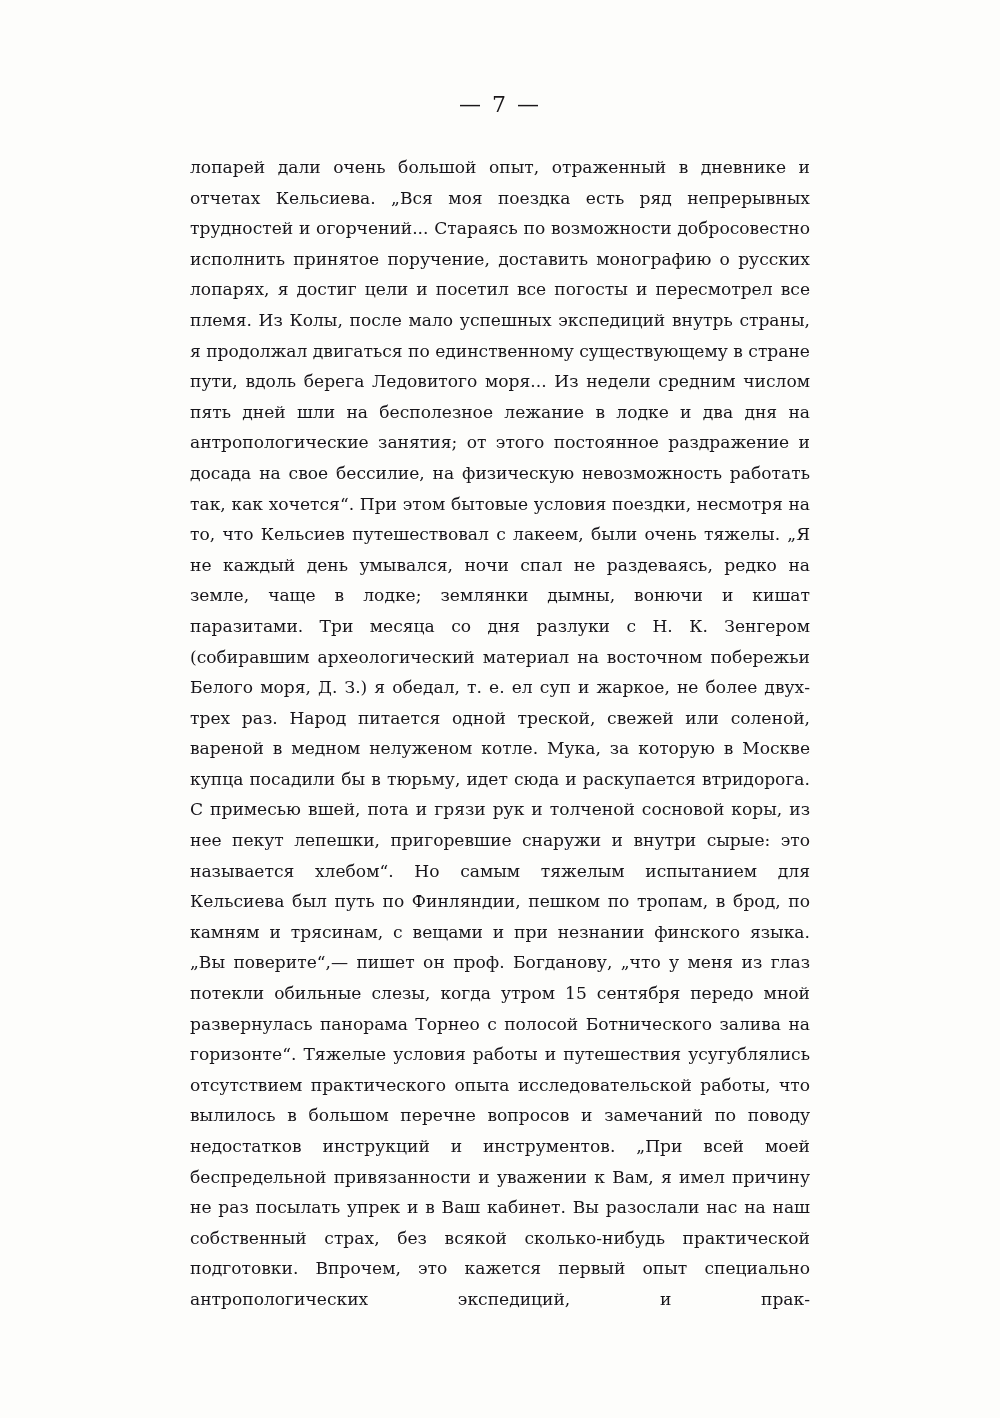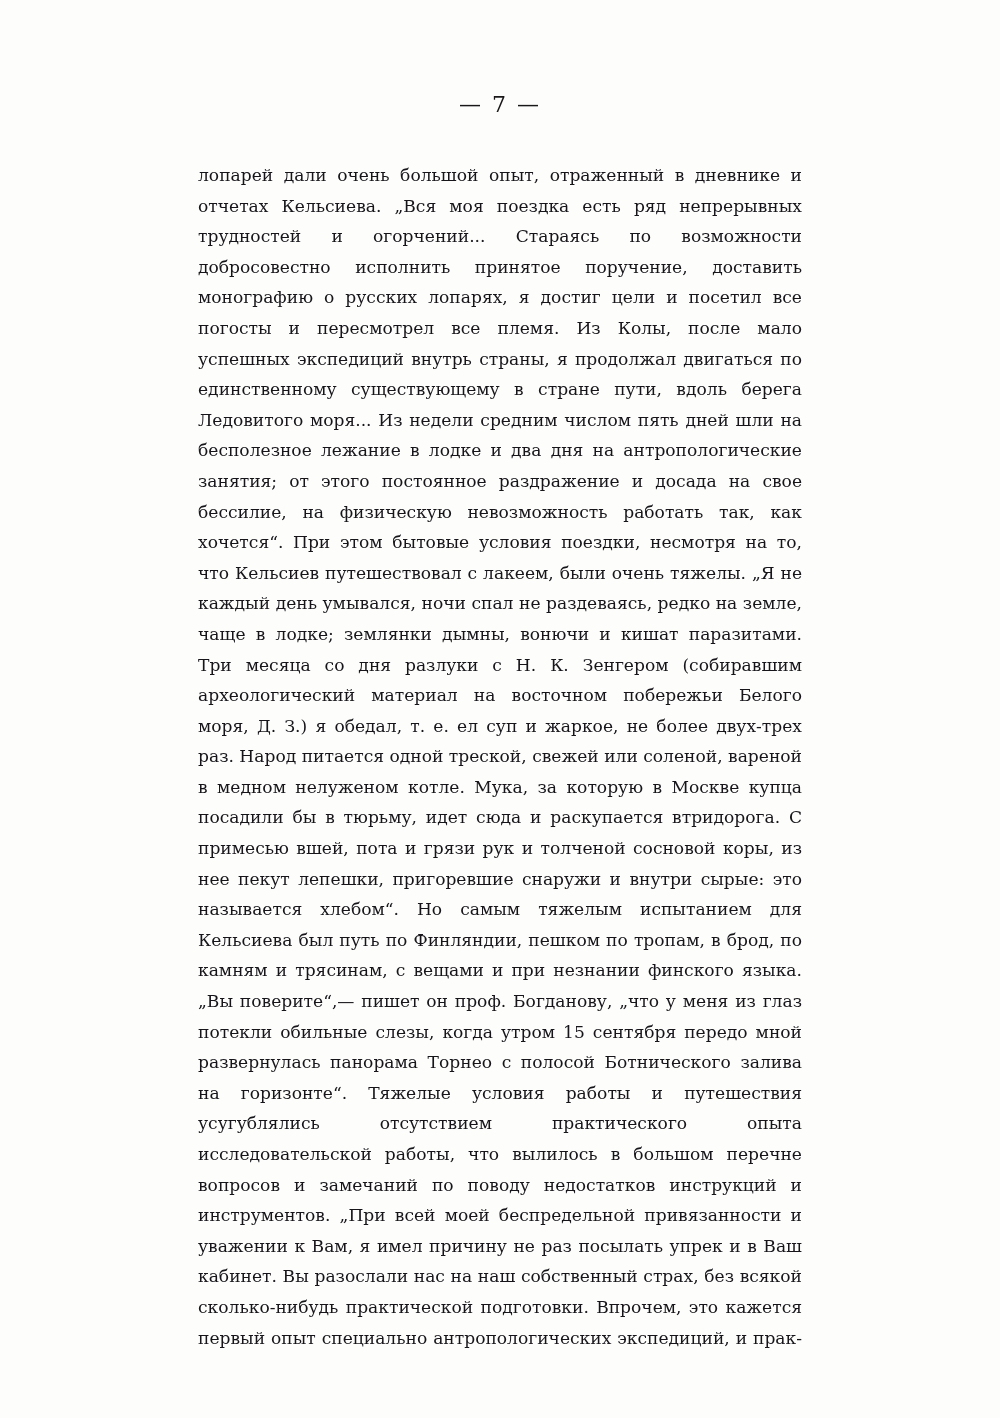--- a/index.html
+++ b/index.html
@@ -38,21 +38,21 @@
     width: 628px;
     font-size: 17.1px;
     line-height: 30.6px;
     text-align: justify;
     text-justify: inter-word;
     color: #17151a;
     font-family: "DejaVu Serif", serif;
     hyphens: manual;
   }
   .body-text p {
-    margin: 12px;
+    margin: 4px;
     text-indent: 0;
     text-align: justify;
   }
   .body-text p:last-child {
     text-align-last: justify;
   }
 </style>
 </head>
 <body>
 

